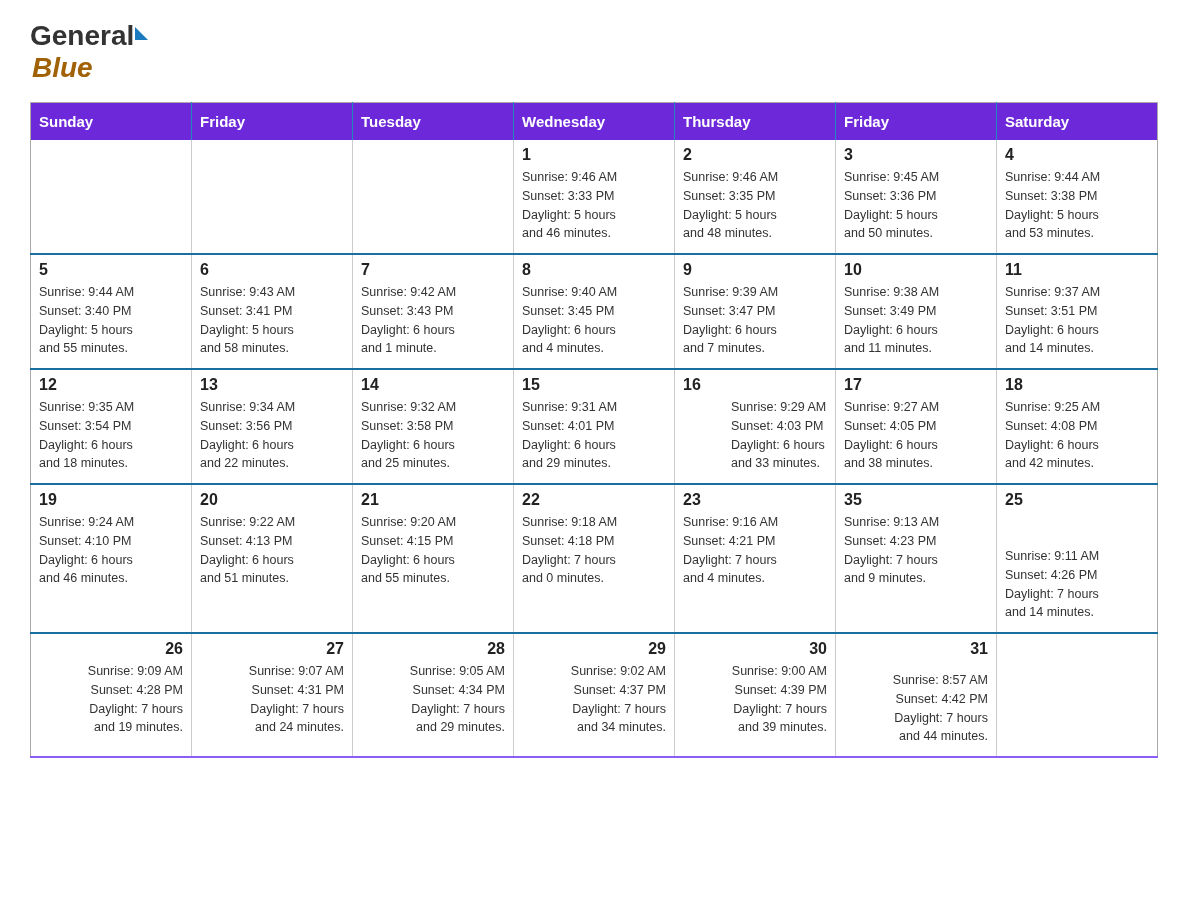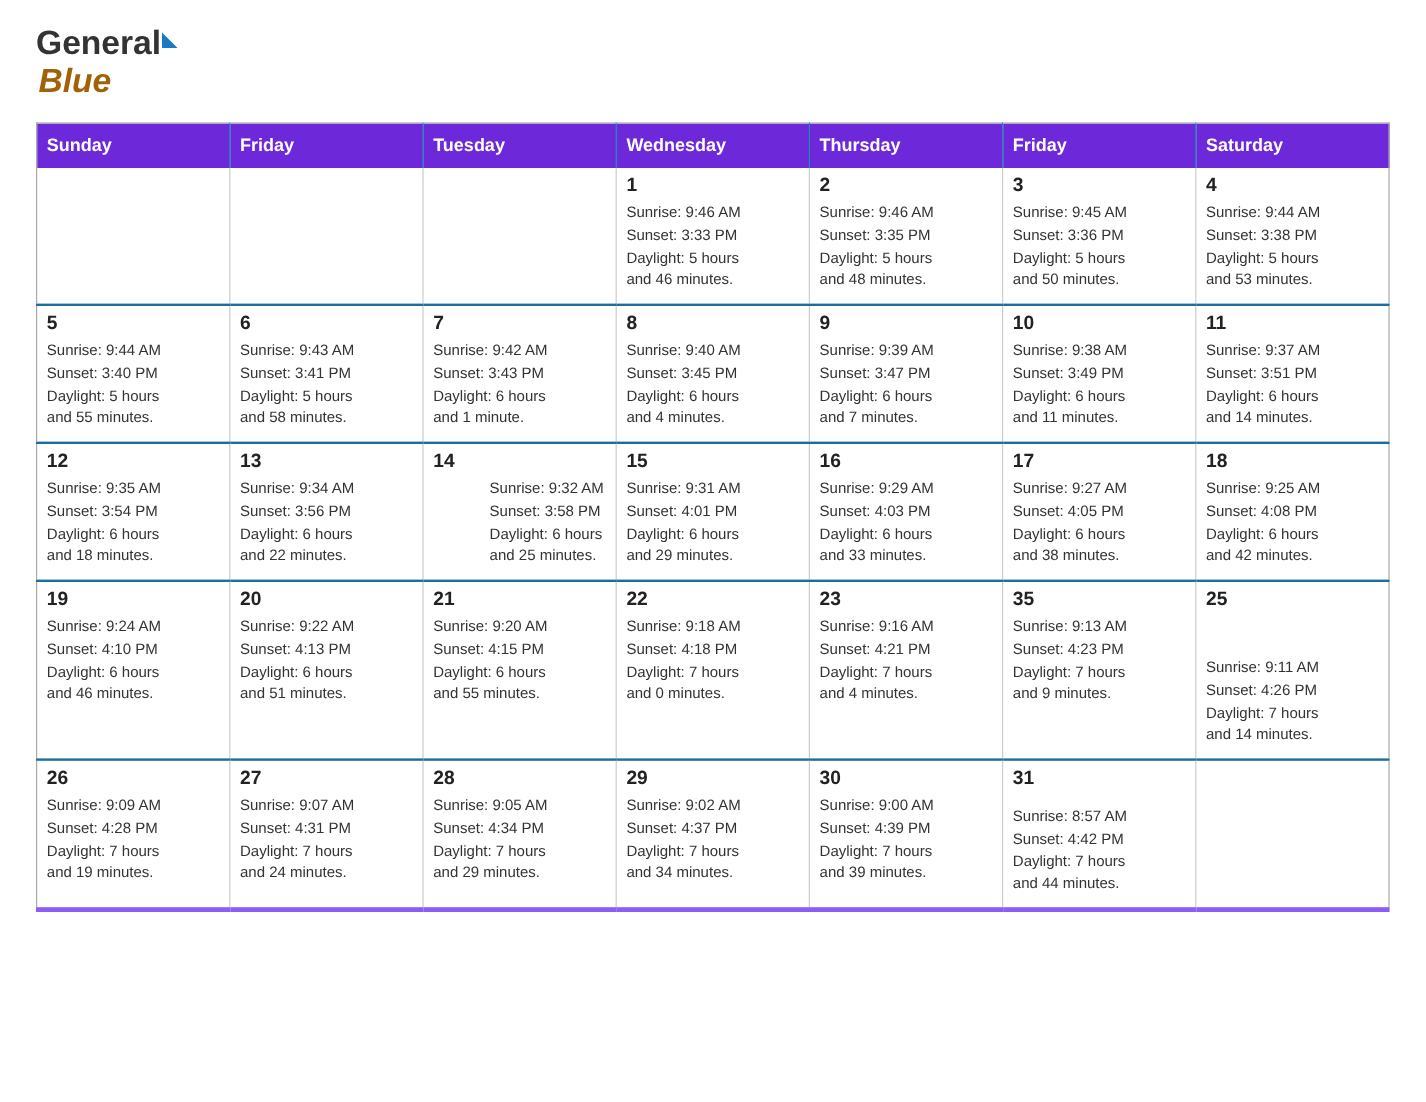--- a/index.html
+++ b/index.html
@@ -75,21 +75,22 @@
       padding: 6px 8px 10px 8px;
       border-right: 1px solid #ccc;
       border-bottom: 2px solid #1a6fa0;
       width: 14.28%;
       min-height: 90px;
     }
     .calendar tbody tr td:last-child {
       border-right: none;
     }
     .calendar tbody tr:last-child td {
-      border-bottom: 4px solid #8b5cf6;
+      border-bottom: 2px solid #8b5cf6;
+      text-align: right;
     }
     .day-number {
       font-size: 16px;
       font-weight: bold;
       color: #222;
       margin-bottom: 4px;
       display: block;
     }
     .day-info {
       font-size: 12.5px;
@@ -228,35 +229,35 @@
         </td>
         <td>
           <span class="day-number">13</span>
           <div class="day-info" style="white-space: pre-line;">Sunrise: 9:34 AM
 Sunset: 3:56 PM
 Daylight: 6 hours
 and 22 minutes.</div>
         </td>
         <td>
           <span class="day-number">14</span>
-          <div class="day-info" style="white-space: pre-line; margin-left: 47px;">Sunrise: 9:32 AM
+          <div class="day-info" style="white-space: pre-line;">Sunrise: 9:32 AM
 Sunset: 3:58 PM
 Daylight: 6 hours
 and 25 minutes.</div>
         </td>
         <td>
           <span class="day-number">15</span>
           <div class="day-info" style="white-space: pre-line;">Sunrise: 9:31 AM
 Sunset: 4:01 PM
 Daylight: 6 hours
 and 29 minutes.</div>
         </td>
         <td>
           <span class="day-number">16</span>
-          <div class="day-info" style="white-space: pre-line;">Sunrise: 9:29 AM
+          <div class="day-info" style="white-space: pre-line; margin-left: 48px;">Sunrise: 9:29 AM
 Sunset: 4:03 PM
 Daylight: 6 hours
 and 33 minutes.</div>
         </td>
         <td>
           <span class="day-number">17</span>
           <div class="day-info" style="white-space: pre-line;">Sunrise: 9:27 AM
 Sunset: 4:05 PM
 Daylight: 6 hours
 and 38 minutes.</div>

